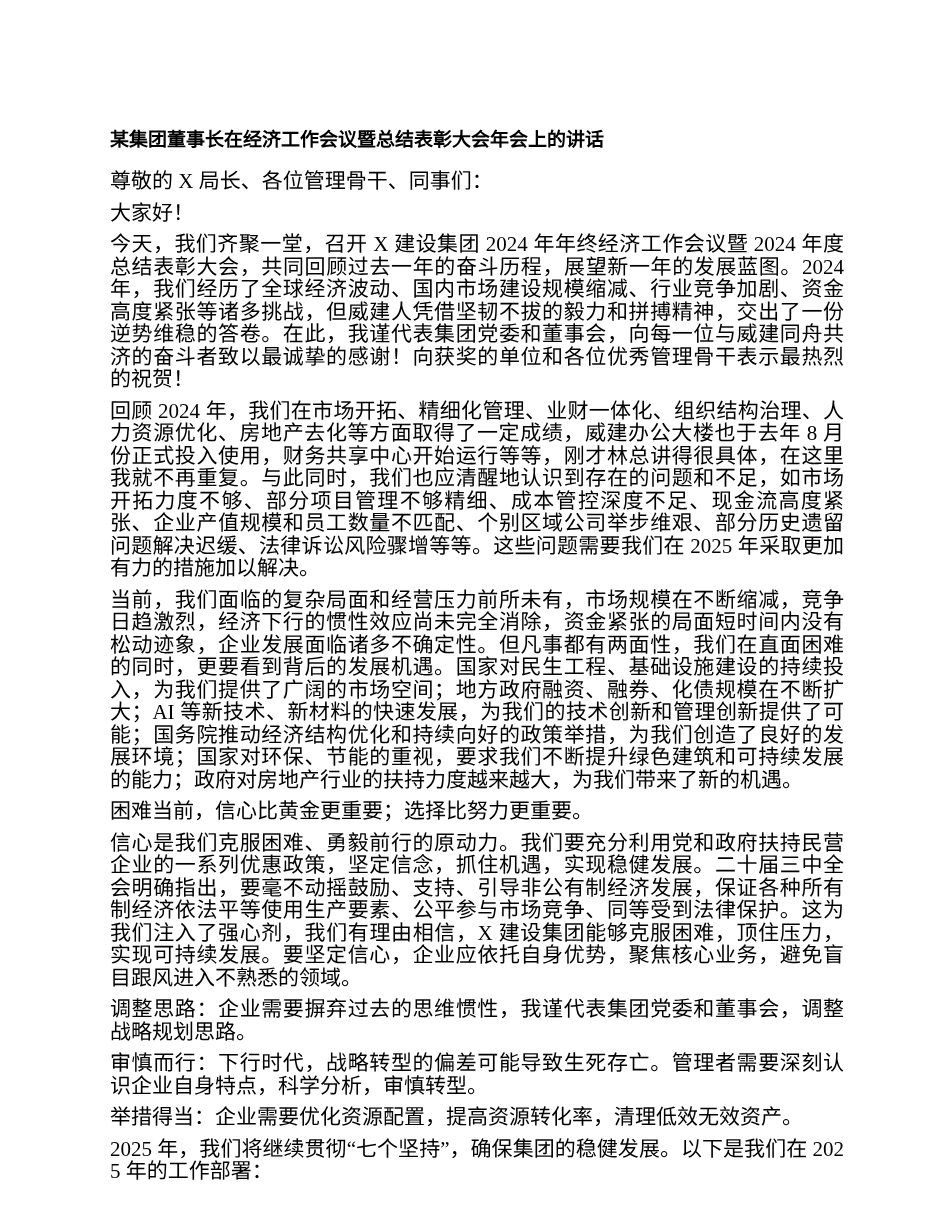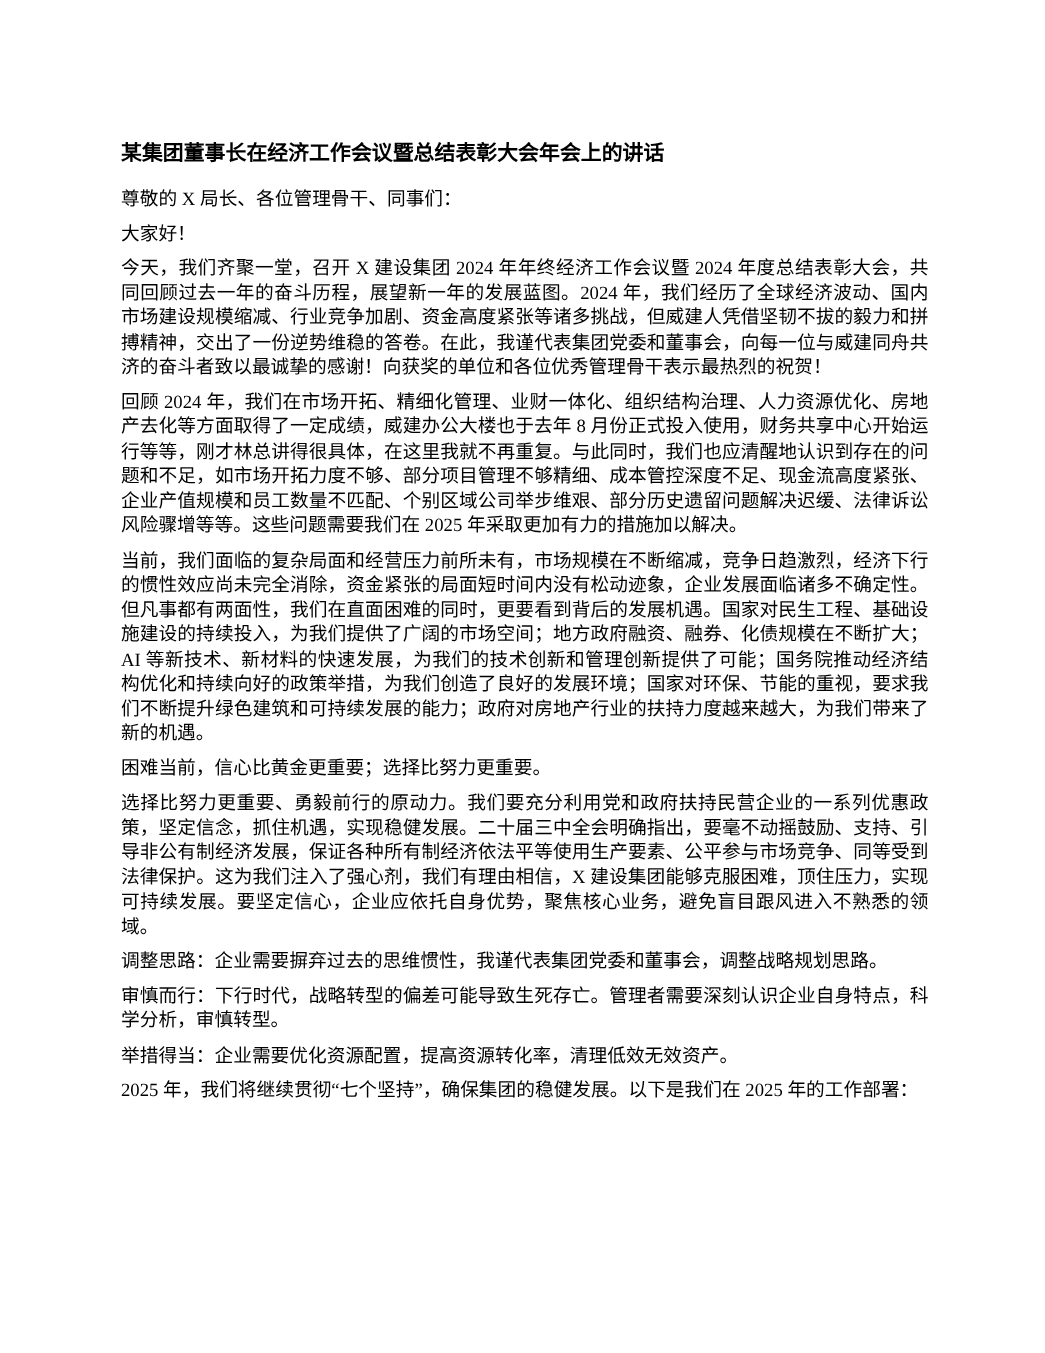--- a/index.html
+++ b/index.html
@@ -21,21 +21,21 @@
   }
   .doc-title {
     margin: 0 0 17px 0;
     font-size: 19px;
     font-weight: bold;
     line-height: 26px;
     text-align: left;
   }
   .doc-paragraph {
     margin: 0 0 9px 0;
-    font-size: 17px;
+    font-size: 21px;
     line-height: 22.5px;
     text-align: justify;
     text-justify: inter-ideograph;
     word-break: break-all;
   }
 </style>
 </head>
 <body style="background: rgb(255, 255, 255); color: rgb(0, 0, 0);">
 
 <div class="page">
@@ -47,21 +47,21 @@
   <p class="doc-paragraph">大家好！</p>
 
   <p class="doc-paragraph">今天，我们齐聚一堂，召开 X 建设集团 2024 年年终经济工作会议暨 2024 年度总结表彰大会，共同回顾过去一年的奋斗历程，展望新一年的发展蓝图。2024 年，我们经历了全球经济波动、国内市场建设规模缩减、行业竞争加剧、资金高度紧张等诸多挑战，但威建人凭借坚韧不拔的毅力和拼搏精神，交出了一份逆势维稳的答卷。在此，我谨代表集团党委和董事会，向每一位与威建同舟共济的奋斗者致以最诚挚的感谢！向获奖的单位和各位优秀管理骨干表示最热烈的祝贺！</p>
 
   <p class="doc-paragraph">回顾 2024 年，我们在市场开拓、精细化管理、业财一体化、组织结构治理、人力资源优化、房地产去化等方面取得了一定成绩，威建办公大楼也于去年 8 月份正式投入使用，财务共享中心开始运行等等，刚才林总讲得很具体，在这里我就不再重复。与此同时，我们也应清醒地认识到存在的问题和不足，如市场开拓力度不够、部分项目管理不够精细、成本管控深度不足、现金流高度紧张、企业产值规模和员工数量不匹配、个别区域公司举步维艰、部分历史遗留问题解决迟缓、法律诉讼风险骤增等等。这些问题需要我们在 2025 年采取更加有力的措施加以解决。</p>
 
   <p class="doc-paragraph">当前，我们面临的复杂局面和经营压力前所未有，市场规模在不断缩减，竞争日趋激烈，经济下行的惯性效应尚未完全消除，资金紧张的局面短时间内没有松动迹象，企业发展面临诸多不确定性。但凡事都有两面性，我们在直面困难的同时，更要看到背后的发展机遇。国家对民生工程、基础设施建设的持续投入，为我们提供了广阔的市场空间；地方政府融资、融券、化债规模在不断扩大；AI 等新技术、新材料的快速发展，为我们的技术创新和管理创新提供了可能；国务院推动经济结构优化和持续向好的政策举措，为我们创造了良好的发展环境；国家对环保、节能的重视，要求我们不断提升绿色建筑和可持续发展的能力；政府对房地产行业的扶持力度越来越大，为我们带来了新的机遇。</p>
 
   <p class="doc-paragraph">困难当前，信心比黄金更重要；选择比努力更重要。</p>
 
-  <p class="doc-paragraph">选择比努力更重要、勇毅前行的原动力。我们要充分利用党和政府扶持民营企业的一系列优惠政策，坚定信念，抓住机遇，实现稳健发展。二十届三中全会明确指出，要毫不动摇鼓励、支持、引导非公有制经济发展，保证各种所有制经济依法平等使用生产要素、公平参与市场竞争、同等受到法律保护。这为我们注入了强心剂，我们有理由相信，X 建设集团能够克服困难，顶住压力，实现可持续发展。要坚定信心，企业应依托自身优势，聚焦核心业务，避免盲目跟风进入不熟悉的领域。</p>
+  <p class="doc-paragraph">信心是我们克服困难、勇毅前行的原动力。我们要充分利用党和政府扶持民营企业的一系列优惠政策，坚定信念，抓住机遇，实现稳健发展。二十届三中全会明确指出，要毫不动摇鼓励、支持、引导非公有制经济发展，保证各种所有制经济依法平等使用生产要素、公平参与市场竞争、同等受到法律保护。这为我们注入了强心剂，我们有理由相信，X 建设集团能够克服困难，顶住压力，实现可持续发展。要坚定信心，企业应依托自身优势，聚焦核心业务，避免盲目跟风进入不熟悉的领域。</p>
 
   <p class="doc-paragraph">调整思路：企业需要摒弃过去的思维惯性，我谨代表集团党委和董事会，调整战略规划思路。</p>
 
   <p class="doc-paragraph">审慎而行：下行时代，战略转型的偏差可能导致生死存亡。管理者需要深刻认识企业自身特点，科学分析，审慎转型。</p>
 
   <p class="doc-paragraph">举措得当：企业需要优化资源配置，提高资源转化率，清理低效无效资产。</p>
 
 
   <p class="doc-paragraph">2025 年，我们将继续贯彻“七个坚持”，确保集团的稳健发展。以下是我们在 2025 年的工作部署：</p>
 

